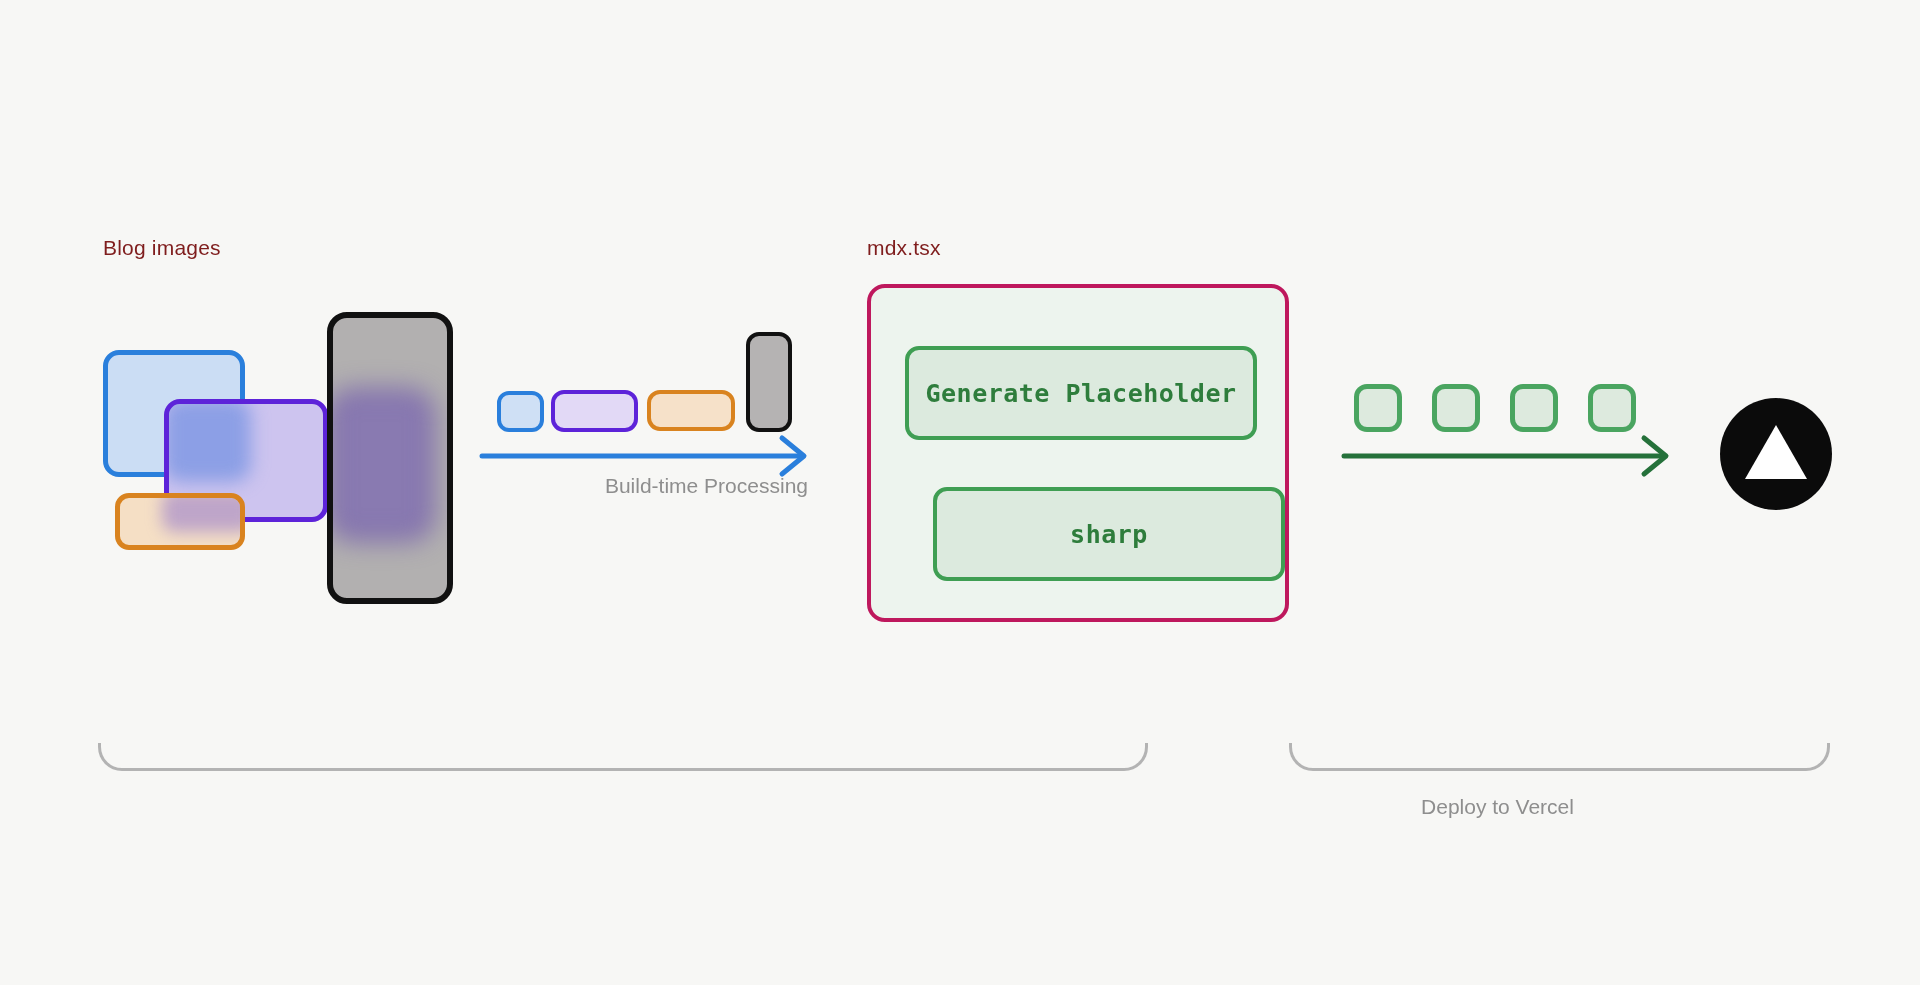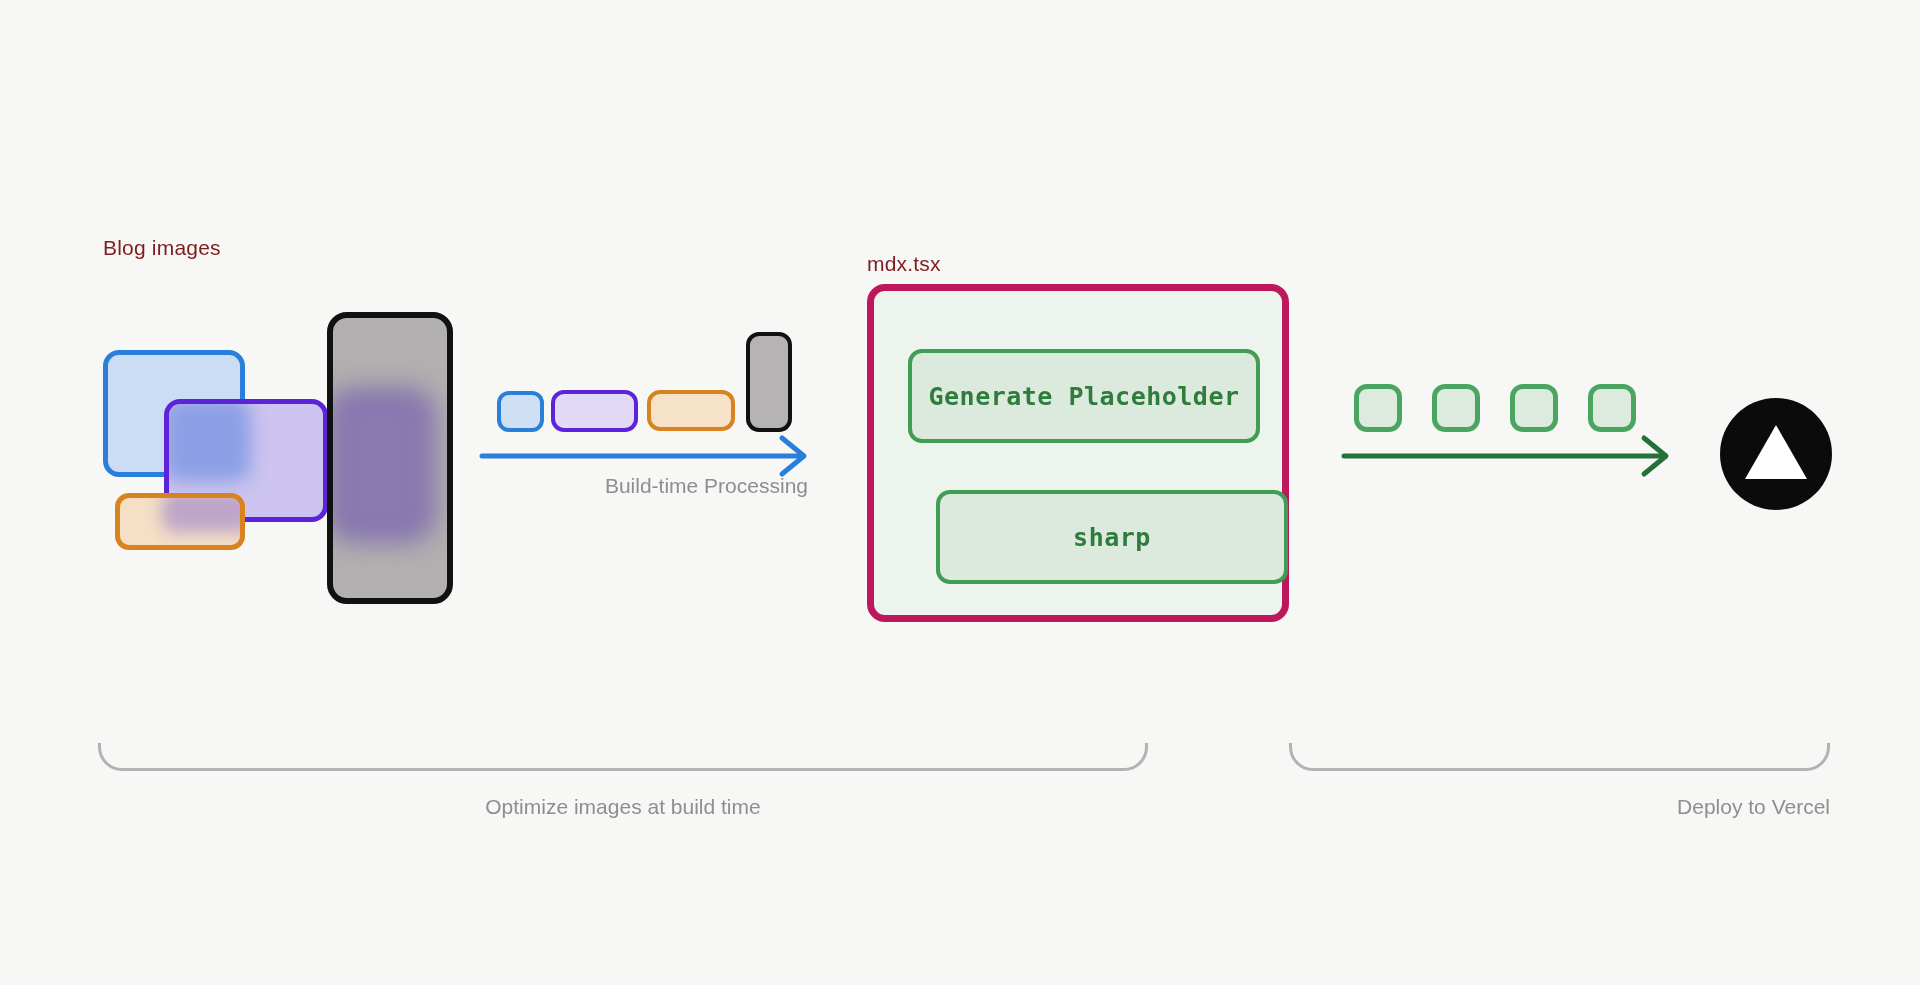--- a/index.html
+++ b/index.html
@@ -73,21 +73,21 @@
   .arrow-svg { position: absolute; }
   .blue-arrow  { left: 478px;  top: 428px; }
   .green-arrow { left: 1340px; top: 429px; }
   .build-label {
     position: absolute; left: 482px; top: 474px; width: 326px;
     text-align: right; font-size: 21px; color: #8e8e8e;
   }
   
   .green-container {
     position: absolute; left: 867px; top: 284px; width: 422px; height: 338px;
-    border: 7px solid #be185d; border-radius: 18px;
+    border: 4px solid #be185d; border-radius: 18px;
     background: #edf4ee;
   }
   .step-box {
     position: absolute; left: 34px; width: 352px; height: 94px;
     border: 4px solid #3f9e53; border-radius: 14px;
     background: #dceade;
     display: flex; align-items: center; justify-content: center;
     font-family: "DejaVu Sans Mono", "Liberation Mono", monospace;
     font-weight: bold; font-size: 25px; color: #2e7d3c;
     letter-spacing: 0.5px; white-space: nowrap;
@@ -118,21 +118,21 @@
     border-bottom: 3px solid #b3b3b3;
     border-radius: 0 0 24px 24px;
   }
   .bracket-left  { left: 98px;   width: 1050px; }
   .bracket-right { left: 1289px; width: 541px; }
   .caption {
     position: absolute; top: 795px; text-align: center;
     font-size: 21px; color: #8e8e8e;
   }
   .caption-left  { left: 98px;   width: 1050px; }
-  .caption-right { left: 1289px; width: 541px; text-align: right; }
+  .caption-right { left: 1227px; width: 541px; }
 </style>
 </head>
 <body>
 
 <div class="canvas">
 
   <div class="gray-label" style="left:103px; top:236px;">Blog images</div>
 
   <div class="img-rect rect-blue"></div>
   <div class="img-rect rect-purple">
@@ -149,21 +149,21 @@
   <div class="thumb thumb-purple"></div>
   <div class="thumb thumb-orange"></div>
   <div class="thumb thumb-gray"></div>
 
   <svg class="arrow-svg blue-arrow" width="338" height="56" viewBox="0 0 338 56">
     <line x1="4" y1="28" x2="322" y2="28" stroke="#2a7fdc" stroke-width="5" stroke-linecap="round"></line>
     <polyline points="304,10 326,28 304,46" fill="none" stroke="#2a7fdc" stroke-width="5" stroke-linecap="round" stroke-linejoin="round"></polyline>
   </svg>
   <div class="build-label">Build-time Processing</div>
 
-  <div class="gray-label" style="left:867px; top:236px;margin-top:16px;">mdx.tsx</div>
+  <div class="gray-label" style="left:867px; top:236px;">mdx.tsx</div>
 
   <div class="green-container">
     <div class="step-box step-1">Generate Placeholder</div>
     <div class="step-box step-2">sharp</div>
   </div>
 
   <div class="chunk chunk-1"></div>
   <div class="chunk chunk-2"></div>
   <div class="chunk chunk-3"></div>
   <div class="chunk chunk-4"></div>
@@ -175,16 +175,15 @@
 
   <div class="vercel-circle">
     <svg width="112" height="112" viewBox="0 0 112 112">
       <polygon points="56,27 87,81 25,81" fill="#ffffff"></polygon>
     </svg>
   </div>
 
   <div class="bracket bracket-left"></div>
   <div class="bracket bracket-right"></div>
 
-  <div class="caption caption-left">Optimize images at build time</div>
   <div class="caption caption-right">Deploy to Vercel</div>
 
 </div>
 
 </body></html>

